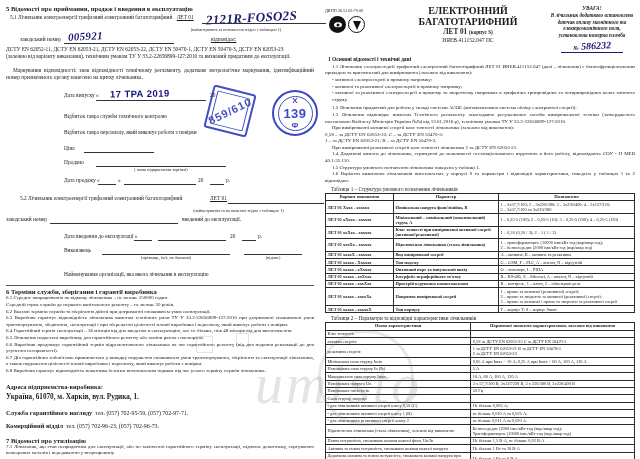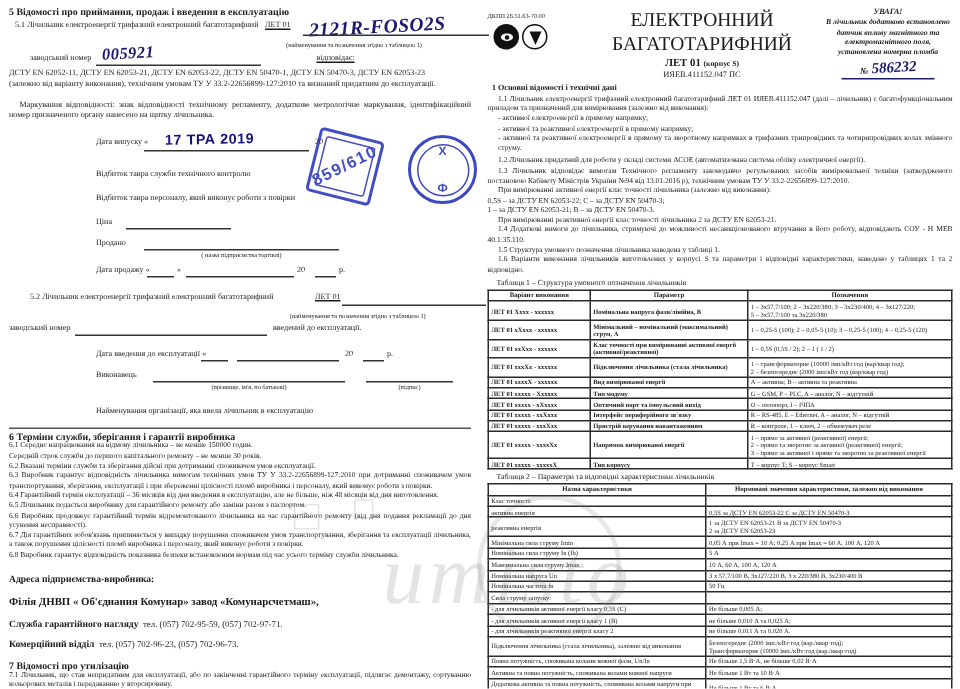--- a/index.html
+++ b/index.html
@@ -105,21 +105,21 @@
   .mark-tri {
     width:17px; height:17px; border-radius:50%; border:1.6px solid #111; position:relative;
   }
   .mark-tri:after{
     content:""; position:absolute; left:50%; top:3.5px; transform:translateX(-50%);
     width:0;height:0;border-left:4.5px solid transparent;border-right:4.5px solid transparent;
     border-top:9px solid #111;
   }
   .title-blk { flex:1; text-align:center; }
   .title-blk .l1 { font-size:7.6px; font-weight:bold; letter-spacing:.2px; }
-  .title-blk .l2 { font-size:13px; font-weight:normal; }
+  .title-blk .l2 { font-size:10px; font-weight:bold; }
   .title-blk .l3 { font-size:7.2px; font-weight:bold; margin-top:1px;}
   .title-blk .l3 span.small { font-size:5.2px; font-weight:bold;}
   .title-blk .l4 { font-size:7.6px; font-weight:bold; margin-top:1px;}
   .title-blk .l5 { font-size:5.6px; margin-top:1px;}
   .warn { width:86px; text-align:center; font-size:5.1px; font-weight:bold; font-style:italic; line-height:1.3;}
   .warn .uv { font-style:italic; font-weight:bold; font-size:5.4px; }
   .warn-num { display:flex; align-items:flex-end; justify-content:center; gap:2px; margin-top:1px;}
   .warn-num .nl { font-size:6px; font-weight:bold;}
   .warn-hand { font-style:italic; font-weight:bold; color:#1a1a6e; font-size:10px; transform:rotate(-3deg);}
 
@@ -201,20 +201,21 @@
 
       <span class="t55" style="position:absolute; left:58px; top:26px;">Відбиток тавра служби технічного контролю</span>
       <span class="t55" style="position:absolute; left:58px; top:42px;">Відбиток тавра персоналу, який виконує роботи з повірки</span>
 
       <div class="stamp-sq" style="left:202px; top:2px;">
         <div class="stamp-sq-txt">859/610</div>
       </div>
 
       <div class="stamp-rd" style="left:266px; top:3px;">
         <div class="stamp-rd-x">Х</div>
+        <div class="stamp-rd-txt">139</div>
         <div class="stamp-rd-f">Ф</div>
       </div>
     </div>
 
     <div style="position:relative; height:40px; margin-top:-12px;">
       <span class="t55" style="position:absolute; left:58px; top:0;">Ціна</span>
       <div style="position:absolute; left:78px; top:7px; width:70px; border-bottom:0.7px solid #333;"></div>
 
       <span class="t55" style="position:absolute; left:58px; top:14px;">Продано</span>
       <div style="position:absolute; left:90px; top:21px; width:130px; border-bottom:0.7px solid #333;"></div>
@@ -266,21 +267,21 @@
     <div class="t5 just">Середній строк служби до першого капітального ремонту – не менше   30 років.</div>
     <div class="t5 just">6.2 Вказані терміни служби та зберігання дійсні при дотриманні споживачем умов експлуатації.</div>
     <div class="t5 just">6.3 Виробник гарантує відповідність лічильника вимогам технічних умов ТУ У 33.2-22656899-127:2010 при дотриманні споживачем умов транспортування, зберігання, експлуатації і при збереженні цілісності пломб виробника і персоналу, який виконує роботи з повірки.</div>
     <div class="t5 just">6.4 Гарантійний термін експлуатації – 36 місяців від дня введення  в експлуатацію, але не більше, ніж 48 місяців від дня виготовлення.</div>
     <div class="t5 just">6.5 Лічильник подається виробнику для гарантійного ремонту або заміни разом з паспортом.</div>
     <div class="t5 just">6.6 Виробник продовжує гарантійний термін відремонтованого лічильника на час гарантійного ремонту (від дня подання рекламації до дня усунення несправності).</div>
     <div class="t5 just">6.7 Дія гарантійних зобов'язань припиняється у випадку порушення споживачем умов транспортування, зберігання та експлуатації лічильника, а також порушення цілісності пломб виробника і персоналу, який виконує роботи з повірки.</div>
     <div class="t5 just">6.8 Виробник гарантує відповідність показника безпеки встановленим нормам під час усього терміну служби лічильника.</div>
 
     <div class="t65 b mt8">Адреса підприємства-виробника:</div>
-    <div class="t7 b mt6">Філія ДНВП « Об'єднання Комунар»   завод «Комунарсчетмаш»,</div>
+    <div class="t7 b mt2">Україна, 61070, м. Харків,  вул.  Рудика, 1.</div>
 
     <div class="mt6" style="display:flex; align-items:baseline; gap:3px;">
       <span class="t65 b">Служба гарантійного нагляду</span>
       <span class="t6">тел.   (057) 702-95-59, (057) 702-97-71.</span>
     </div>
     <div class="mt4" style="display:flex; align-items:baseline; gap:3px;">
       <span class="t65 b">Комерційний відділ</span>
       <span class="t6">тел. (057) 702-96-23, (057) 702-96-73.</span>
     </div>
 

